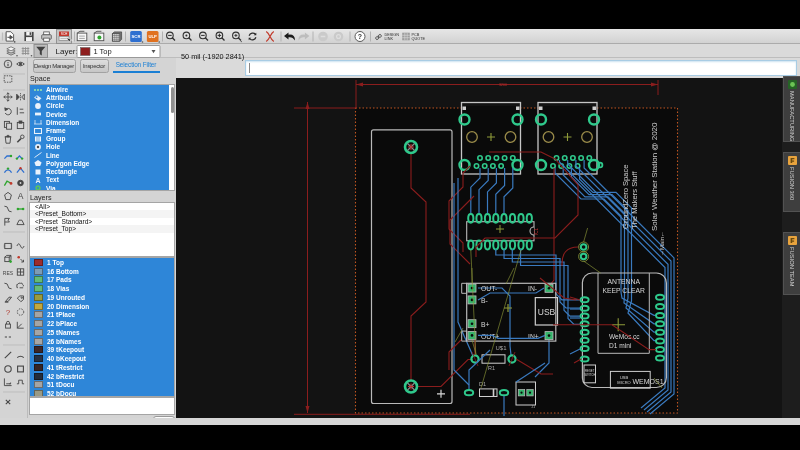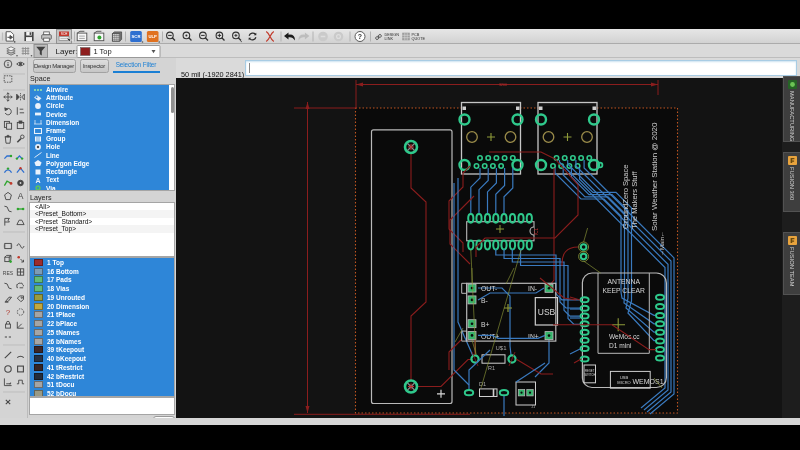--- a/index.html
+++ b/index.html
@@ -6,21 +6,21 @@
 *{box-sizing:border-box;font-family:"Liberation Sans",sans-serif;}
 #app{position:relative;width:800px;height:450px;background:#000;overflow:hidden;}
 .abs{position:absolute;}
 #topblack{left:0;top:0;width:800px;height:29px;background:#000;}
 #toolbar1{left:0;top:29px;width:800px;height:15px;background:linear-gradient(#e6e6e6,#d2d2d2);border-bottom:1px solid #ababab;}
 #toolbar2{left:0;top:44px;width:800px;height:14px;background:#dadada;border-bottom:1px solid #bdbdbd;}
 #main{left:0;top:58px;width:800px;height:360px;background:#d4d4d4;}
 #lefticons{left:0;top:58px;width:28px;height:360px;background:#d4d4d4;border-right:1px solid #bbb;}
 #panel{left:28px;top:58px;width:148px;height:360px;background:#d4d4d4;}
 #cmdbar{left:176px;top:58px;width:624px;height:20px;background:#dadada;}
-#cmdtext{left:181px;top:70px;font-size:7.3px;color:#111;}
+#cmdtext{left:181px;top:52px;font-size:7.3px;color:#111;}
 #cmdinput{left:245px;top:60px;width:552px;height:16px;background:#fff;border:1px solid #a8cce4;box-shadow:inset 0 1px 2px #cce2f0;}
 #cursor{left:249px;top:63px;width:1px;height:10px;background:#888;}
 #pcb{left:176px;top:78px;width:606px;height:340px;}
 #rightstrip{left:782px;top:78px;width:18px;height:340px;background:#1d1d1d;}
 .rtab{position:absolute;left:783px;width:17px;background:#3e3e3e;border:1px solid #525252;border-right:none;}
 .rtab .ric{position:absolute;left:4px;top:3px;width:9px;height:9px;}
 .rtab span{position:absolute;left:4.5px;top:14px;writing-mode:vertical-rl;font-size:5.8px;letter-spacing:0;color:#d4d4d4;white-space:nowrap;}
 #statusstrip{left:0;top:418px;width:800px;height:7px;background:#d6d6d6;}
 #botblack{left:0;top:425px;width:800px;height:25px;background:#000;}
 .tabbtn{position:absolute;top:58.5px;height:14px;background:linear-gradient(#dedede,#c6c6c6);border:1px solid #a2a2a2;border-radius:2.5px;font-size:6px;letter-spacing:-0.3px;color:#333;text-align:center;line-height:12px;white-space:nowrap;overflow:hidden;}

